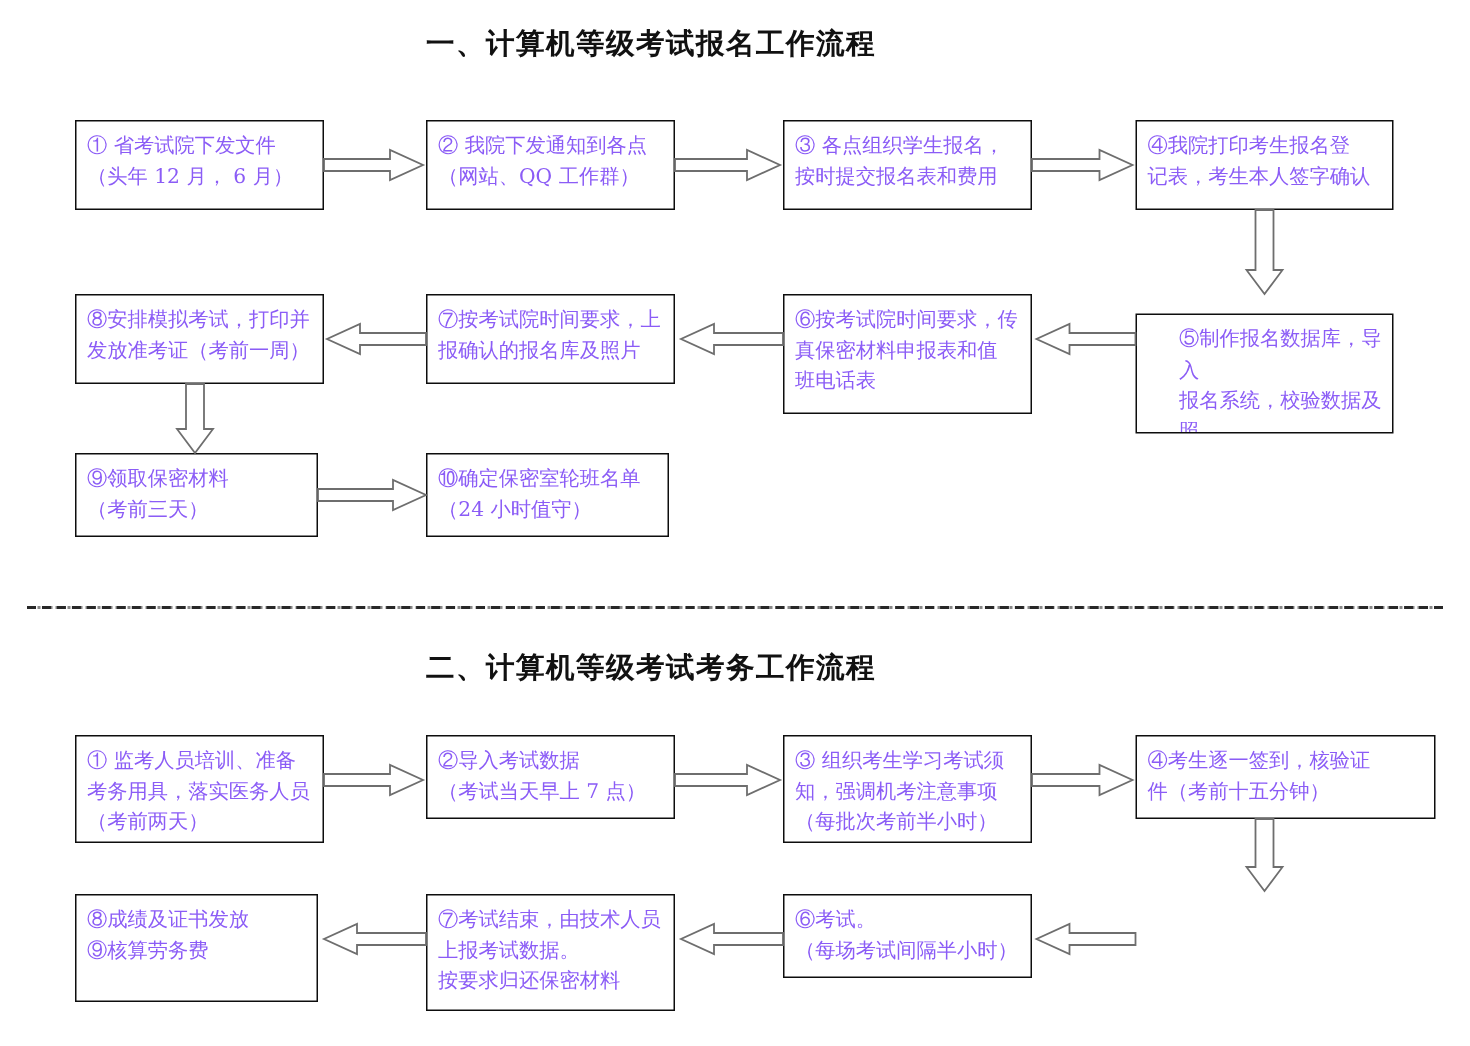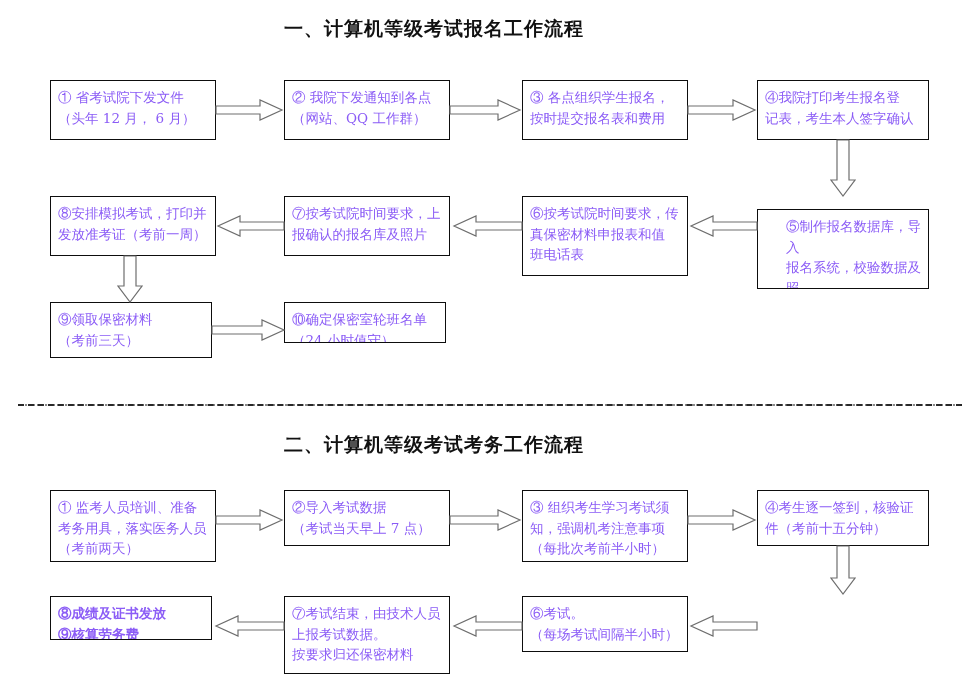--- a/index.html
+++ b/index.html
@@ -96,21 +96,21 @@
   <div class="node" style="left:522px; top:196px; width:166px; height:80px;">⑥按考试院时间要求，传
 真保密材料申报表和值
 班电话表</div>
   <div class="node" style="left:284px; top:196px; width:166px; height:60px;">⑦按考试院时间要求，上
 报确认的报名库及照片</div>
   <div class="node" style="left:50px;  top:196px; width:166px; height:60px;">⑧安排模拟考试，打印并
 发放准考证（考前一周）</div>
 
   <div class="node" style="left:50px;  top:302px; width:162px; height:56px;">⑨领取保密材料
 （考前三天）</div>
-  <div class="node" style="left:284px; top:302px; width:162px; height:41px;">⑩确定保密室轮班名单
+  <div class="node" style="left:284px; top:302px; width:162px; height:56px;">⑩确定保密室轮班名单
 （24 小时值守）</div>
 
   <div class="arrow" style="left:216px; top:98px;">
     <svg width="68" height="24" viewBox="0 0 68 24">
         <polygon points="0,8 44,8 44,2 66,12 44,22 44,16 0,16"></polygon>
       </svg>
   </div>
   <div class="arrow" style="left:450px; top:98px;">
     <svg width="72" height="24" viewBox="0 0 72 24">
         <polygon points="0,8 48,8 48,2 70,12 48,22 48,16 0,16"></polygon>
@@ -161,29 +161,29 @@
   <div class="section-title" id="title-2">二、计算机等级考试考务工作流程</div>
 
   <div class="node" style="left:50px;  top:490px; width:166px; height:72px;">①  监考人员培训、准备
 考务用具，落实医务人员
 （考前两天）</div>
   <div class="node" style="left:284px; top:490px; width:166px; height:56px;">②导入考试数据
 （考试当天早上 7 点）</div>
   <div class="node" style="left:522px; top:490px; width:166px; height:72px;">③  组织考生学习考试须
 知，强调机考注意事项
 （每批次考前半小时）</div>
-  <div class="node" style="left:757px; top:490px; width:172px; height:56px;">④考生逐一签到，核验证
+  <div class="node" style="left:757px; top:490px; width:200px; height:56px;">④考生逐一签到，核验证
 件（考前十五分钟）</div>
 
   <div class="node" style="left:522px; top:596px; width:166px; height:56px;">⑥考试。
 （每场考试间隔半小时）</div>
   <div class="node" style="left:284px; top:596px; width:166px; height:78px;">⑦考试结束，由技术人员
 上报考试数据。
 按要求归还保密材料</div>
-  <div class="node" style="left:50px;  top:596px; width:162px; height:44px;font-weight:bold;">⑧成绩及证书发放
+  <div class="node" style="left:50px;  top:596px; width:162px; height:72px;">⑧成绩及证书发放
 ⑨核算劳务费</div>
 
   <div class="arrow" style="left:216px; top:508px;">
     <svg width="68" height="24" viewBox="0 0 68 24">
         <polygon points="0,8 44,8 44,2 66,12 44,22 44,16 0,16"></polygon>
       </svg>
   </div>
   <div class="arrow" style="left:450px; top:508px;">
     <svg width="72" height="24" viewBox="0 0 72 24">
         <polygon points="0,8 48,8 48,2 70,12 48,22 48,16 0,16"></polygon>

